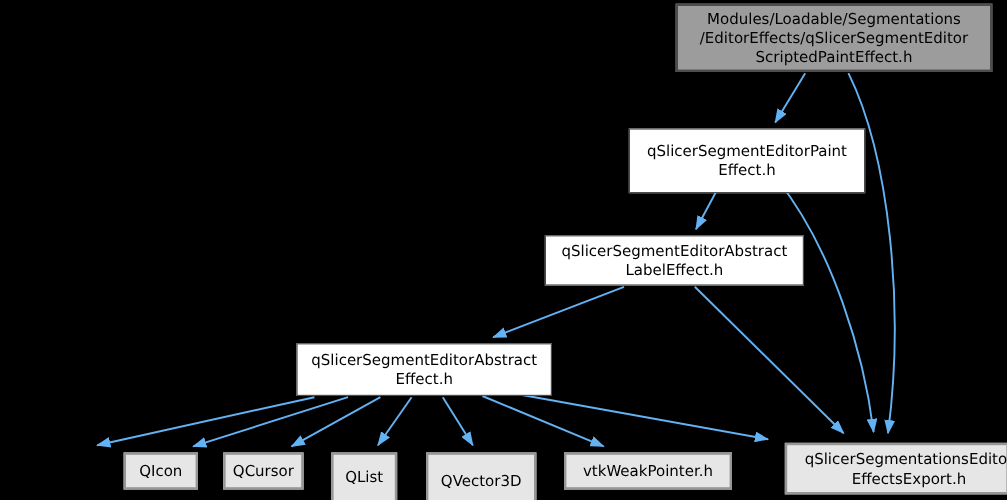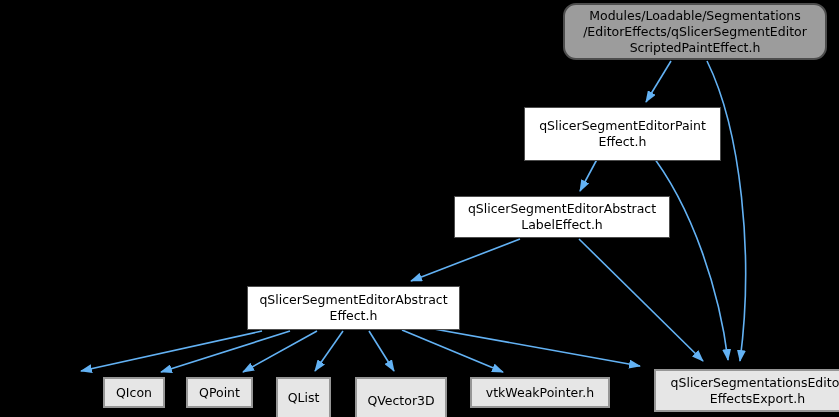--- a/index.html
+++ b/index.html
@@ -63,38 +63,38 @@
   <path class="edge" d="M579,239 L703,361" marker-end="url(#arrow)"></path>
   <path class="edge" d="M262,331 L81,371" marker-end="url(#arrow)"></path>
   <path class="edge" d="M290,331 L161,372" marker-end="url(#arrow)"></path>
   <path class="edge" d="M317,331 L243,372" marker-end="url(#arrow)"></path>
   <path class="edge" d="M343,331 L315,371" marker-end="url(#arrow)"></path>
   <path class="edge" d="M369,331 L394,371" marker-end="url(#arrow)"></path>
   <path class="edge" d="M402,330 L503,372" marker-end="url(#arrow)"></path>
   <path class="edge" d="M434,329 L640,366" marker-end="url(#arrow)"></path>
 </svg>
 
-<div class="node main" style="left:563px; top:3px; width:264px; height:57px;border-radius:13px;">Modules/Loadable/Segmentations
+<div class="node main" style="left:563px; top:3px; width:264px; height:57px;">Modules/Loadable/Segmentations
 /EditorEffects/qSlicerSegmentEditor
 ScriptedPaintEffect.h</div>
 
 <div class="node internal" style="left:524px; top:107px; width:197px; height:54px;">qSlicerSegmentEditorPaint
 Effect.h</div>
 
 <div class="node internal" style="left:454px; top:196px; width:216px; height:42px;">qSlicerSegmentEditorAbstract
 LabelEffect.h</div>
 
 <div class="node internal" style="left:247px; top:286px; width:213px; height:44px;">qSlicerSegmentEditorAbstract
 Effect.h</div>
 
 <div class="node external" style="left:4px; top:377px; width:78px; height:31px;margin-top:44px;">QCursor</div>
 
 <div class="node external" style="left:103px; top:377px; width:62px; height:31px;">QIcon</div>
 
-<div class="node external" style="left:186px; top:377px; width:67px; height:31px;">QPoint</div>
+<div class="node external" style="left:186px; top:377px; width:67px; height:31px;">QCursor</div>
 
 <div class="node external" style="left:276px; top:377px; width:55px; height:42px;">QList</div>
 
 <div class="node external" style="left:355px; top:377px; width:92px; height:47px;">QVector3D</div>
 
 <div class="node external" style="left:470px; top:377px; width:140px; height:31px;">vtkWeakPointer.h</div>
 
 <div class="node external" style="left:630px; top:369px; width:207px; height:43px;margin-left:24px;">qSlicerSegmentationsEditor
 EffectsExport.h</div>
 

